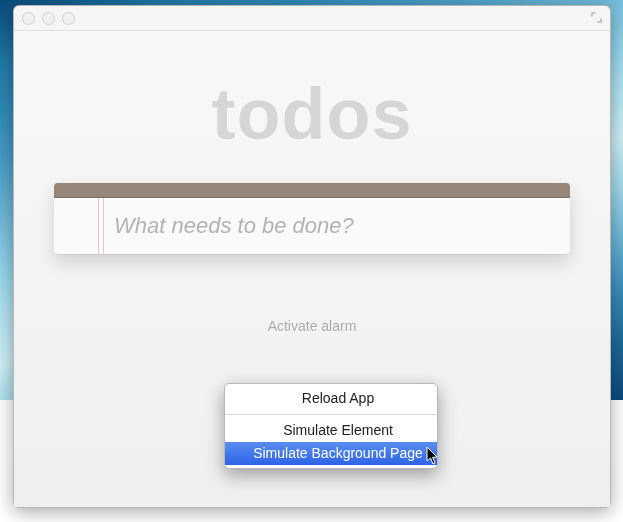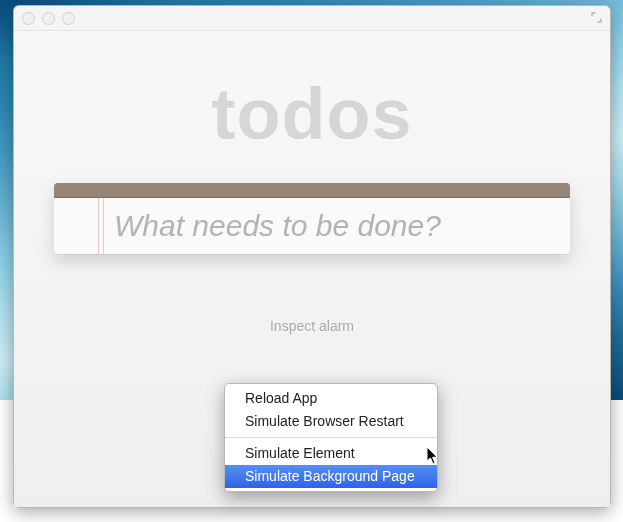--- a/index.html
+++ b/index.html
@@ -122,21 +122,21 @@
   }
   .todo-input {
     position: absolute;
     left: 58px;
     right: 16px;
     top: 0;
     bottom: 0;
     border: none;
     outline: none;
     background: transparent;
-    font-size: 30px;
+    font-size: 22px;
     font-style: italic;
     color: #404040;
     width: calc(100% - 74px);
   }
   .todo-input::placeholder {
     color: #b3b3b3;
     font-style: italic;
   }
   .activate-alarm {
     text-align: center;
@@ -157,20 +157,21 @@
     box-shadow: 0 6px 18px rgba(0,0,0,0.35);
     padding: 3px 0;
     font-size: 14px;
     color: #222;
   }
   .menu-item {
     padding: 3px 6px 3px 20px;
     line-height: 17px;
     white-space: nowrap;
     cursor: default;
+    text-align: center;
   }
   .menu-separator {
     height: 1px;
     background: #d9d9d9;
     margin: 4px 0;
   }
   .menu-item.highlight {
     background: linear-gradient(#5a8df2, #2d64e6);
     color: #fff;
   }
@@ -204,25 +205,24 @@
       <div class="app-title">todos</div>
 
       <div class="todo-box">
         <div class="todo-header-strip"></div>
         <div class="todo-input-row">
           <div class="ruled-margin"></div>
           <input class="todo-input" type="text" placeholder="What needs to be done?" style="">
         </div>
       </div>
 
-      <div class="activate-alarm">Inspect alarm</div>
+      <div class="activate-alarm">Activate alarm</div>
 
       <div class="context-menu">
         <div class="menu-item">Reload App</div>
-        <div class="menu-item">Simulate Browser Restart</div>
         <div class="menu-separator"></div>
         <div class="menu-item">Simulate Element</div>
         <div class="menu-item highlight">Simulate Background Page</div>
       </div>
 
       <div class="cursor">
         <svg width="14" height="20" viewBox="0 0 14 20">
           <path d="M1 1 L1 15 L4.5 12 L7 18 L9 17 L6.6 11.3 L11 11 Z" fill="#000" stroke="#fff" stroke-width="1"></path>
         </svg>
       </div>

